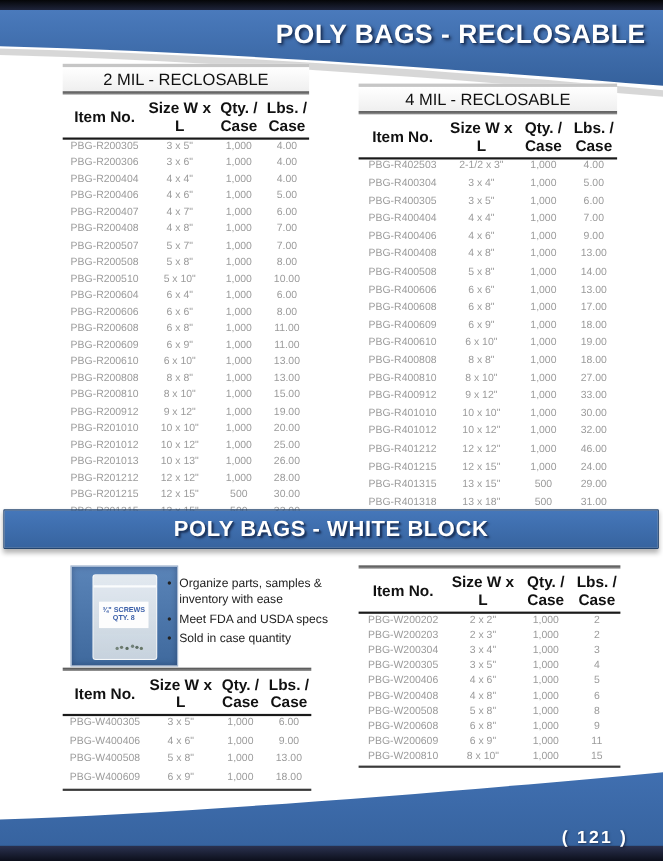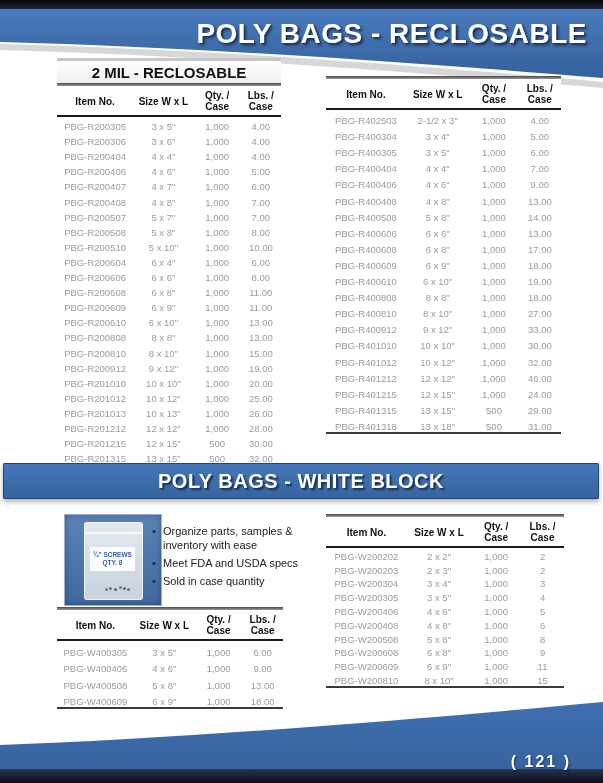--- a/index.html
+++ b/index.html
@@ -7,21 +7,21 @@
     width:603px;height:783px;position:relative;overflow:hidden;
     background:#ffffff;font-family:"Liberation Sans",sans-serif;
     -webkit-font-smoothing:antialiased;
   }
   
   .hdr-svg,.ftr-svg{position:absolute;left:0;display:block;}
   .hdr-svg{top:0;}
   .ftr-svg{bottom:0;}
   .top-banner-title{
     position:absolute;top:18px;right:16px;
-    font-size:28px;font-weight:bold;color:#ffffff;letter-spacing:.5px;
+    font-size:24px;font-weight:bold;color:#ffffff;letter-spacing:.5px;
     text-shadow:1px 1px 0 #1d3a66,2px 2px 3px rgba(0,0,20,.65);
     margin-left:35px;
   }
   .page-number{
     position:absolute;bottom:12px;right:32px;
     font-size:16px;font-weight:bold;color:#ffffff;letter-spacing:2px;
     text-shadow:1px 1px 2px rgba(0,0,20,.5);
   }
   
   .mid-banner{
@@ -33,29 +33,29 @@
   }
   .mid-banner span{
     font-size:20px;font-weight:bold;color:#fff;letter-spacing:.5px;
     text-shadow:1px 1px 0 #1d3a66,2px 2px 2px rgba(0,0,20,.6);
   }
   
   .ptable{position:absolute;background:#fff;}
   .ptable .title{
     border-top:3px solid #c6c6c6;
     background:linear-gradient(#ffffff,#efefef);
-    text-align:center;font-size:15px;font-weight:bold;color:#111;
+    text-align:center;font-size:15px;font-weight:normal;color:#111;
     padding:3px 0 2px;
   }
   .ptable .title-rule{height:3px;background:linear-gradient(#4a4a4a,#9a9a9a);}
   .ptable .cols{
-    display:flex;align-items:center;font-size:10px;font-weight:bold;color:#111;
+    display:flex;align-items:center;font-size:14px;font-weight:bold;color:#111;
     padding:4px 0 3px;border-bottom:2px solid #1a1a1a;
   }
-  .ptable .trow{display:flex;align-items:flex-end;font-size:9.5px;color:#9b9b9b;}
+  .ptable .trow{display:flex;align-items:flex-start;font-size:9.5px;color:#9b9b9b;}
   .ptable .trow:last-child{border-bottom:2px solid #3a3a3a;}
   .c{display:block;text-align:center;}
   .c0{width:34%;}.c1{width:27%;}.c2{width:21%;}.c3{width:18%;}
   .rh15 .trow{height:15.1px;}
   .rh16 .trow{height:16.1px;}
   .rh165 .trow{height:16.5px;}
   .rh14 .trow{height:13.8px;}
   #tbl-2mil-r{left:57px;top:58px;width:224px;}
   #tbl-4mil-r{left:326px;top:76px;width:235px;}
   #tbl-4mil-wb{left:57px;top:607px;width:226px;}
@@ -249,20 +249,21 @@
       <div class="trow">
         <span class="c c0">PBG-R201315</span>
         <span class="c c1">13 x 15"</span>
         <span class="c c2">500</span>
         <span class="c c3">32.00</span>
       </div>
     </div>
 </div>
 
 <div class="ptable rh16" id="tbl-4mil-r">
+  <div class="title">4 MIL - RECLOSABLE</div>
   <div class="title-rule"></div>
   <div class="cols">
     <span class="c c0">Item No.</span>
     <span class="c c1">Size W x L</span>
     <span class="c c2">Qty. / Case</span>
     <span class="c c3">Lbs. / Case</span>
   </div>
   <div>
       <div class="trow">
         <span class="c c0">PBG-R402503</span>

